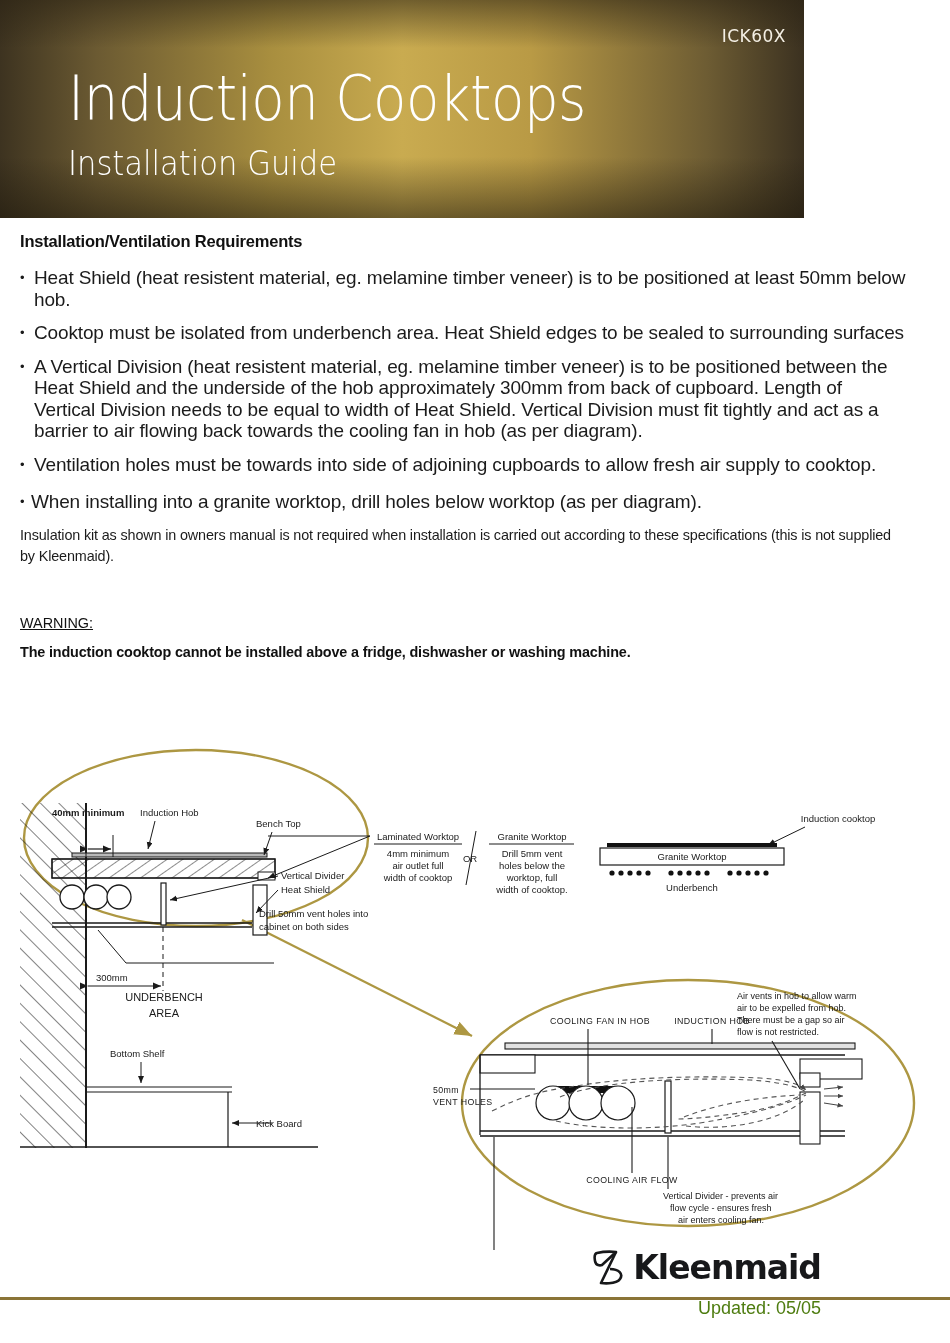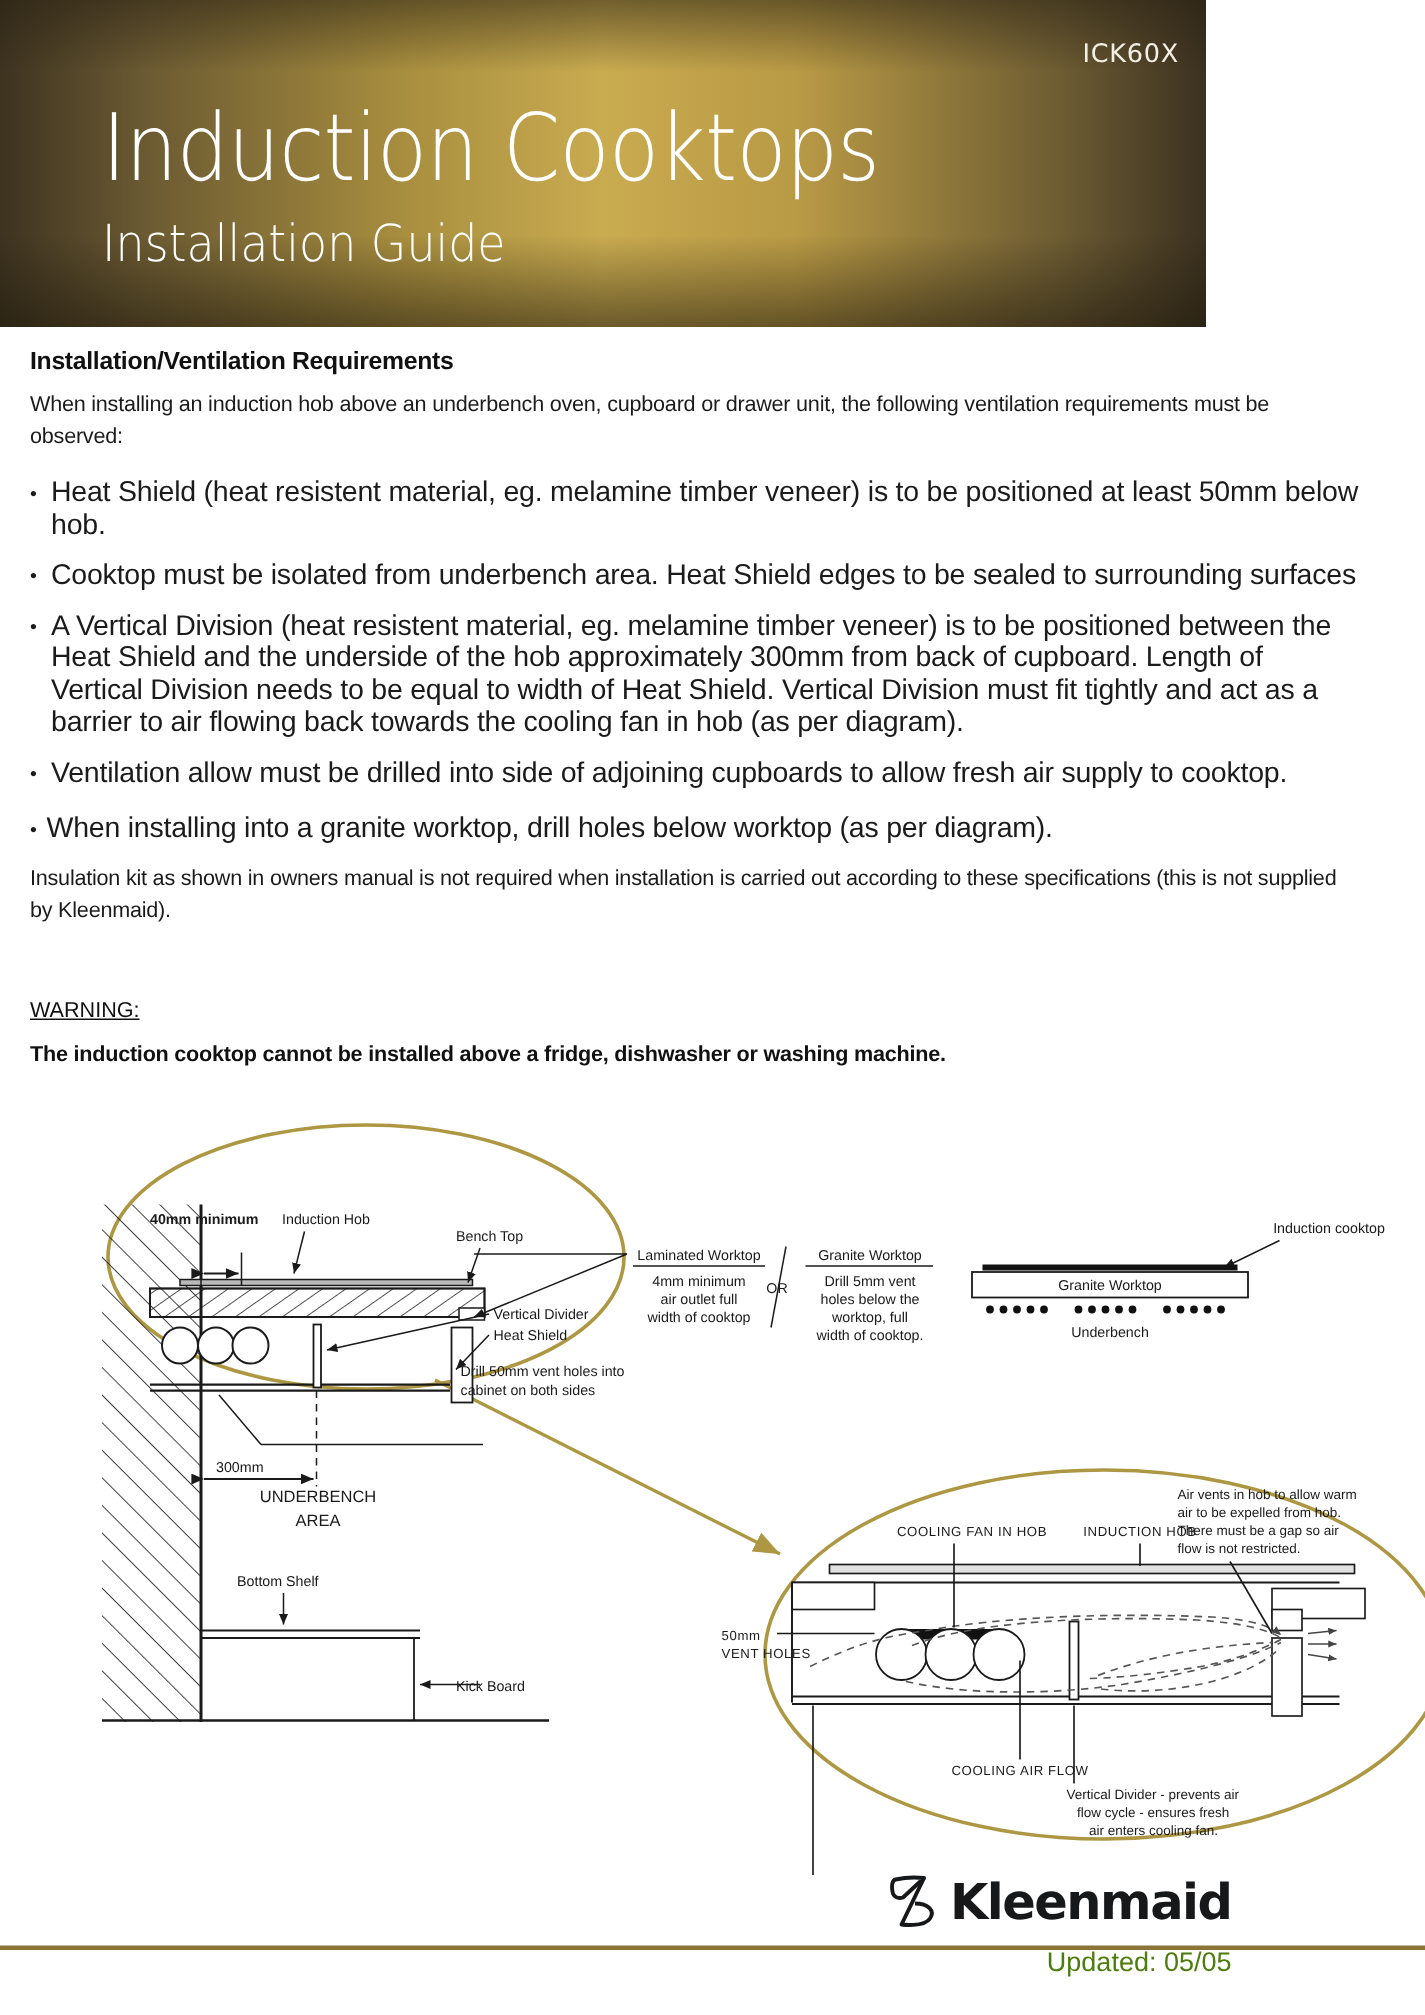--- a/index.html
+++ b/index.html
@@ -65,21 +65,21 @@
     font-size:14.4px;font-weight:normal;text-decoration:underline;
     margin:0 0 11px 0;color:#111;
   }
   .warn-line{
     font-size:14.4px;font-weight:bold;line-height:20px;color:#111;
     letter-spacing:-.15px;
   }
 
   
   .diagram{
-    position:absolute;left:0;top:745px;width:864px;height:505px;padding-left:48px;
+    position:absolute;left:0;top:745px;width:864px;height:505px;
   }
   .diagram svg{display:block;}
 
   
   .footer{position:absolute;left:0;top:1240px;width:851px;height:103px;}
   .logo{
     position:absolute;right:30px;top:8px;
     display:flex;align-items:center;gap:7px;
   }
   .logo-text{
@@ -99,27 +99,26 @@
 
 <div class="header">
   <div class="header-model">ICK60X</div>
   <div class="header-title">Induction Cooktops</div>
   <div class="header-sub">Installation Guide</div>
 </div>
 
 <div class="body-wrap">
 
   <div class="sec-title">Installation/Ventilation Requirements</div>
-  <p class="para">When installing an induction hob above an underbench oven, cupboard or drawer unit, the following ventilation requirements must be observed:</p>
 
   <ul class="bullets">
     <li>Heat Shield (heat resistent material, eg. melamine timber veneer) is to be positioned at least 50mm below hob.</li>
     <li>Cooktop must be isolated from underbench area.  Heat Shield edges to be sealed to surrounding surfaces</li>
     <li>A Vertical Division (heat resistent material, eg. melamine timber veneer) is to be positioned between the Heat Shield and the underside of the hob approximately 300mm from back of cupboard.  Length of Vertical Division needs to be equal to width  of Heat Shield. Vertical Division must fit tightly and act as a barrier to air flowing back towards the cooling fan in hob (as per diagram).</li>
-    <li>Ventilation allow must be drilled into side of adjoining cupboards to allow fresh air supply to cooktop.</li>
+    <li>Ventilation holes must be towards into side of adjoining cupboards to allow fresh air supply to cooktop.</li>
     <li class="tight" style="margin-top:16px">When installing into a granite worktop, drill holes below worktop (as per diagram).</li>
   </ul>
 
   <p class="para" style="margin-top:4px">Insulation kit as shown in owners manual is not required when installation is carried out according to these specifications (this is not supplied by Kleenmaid).</p>
 
   <div class="spacer-14"></div>
   <div style="height:28px"></div>
   <div class="warn-head">WARNING:</div>
   <div class="warn-line">The induction cooktop cannot be installed above a fridge, dishwasher or washing machine.</div>
 </div>

